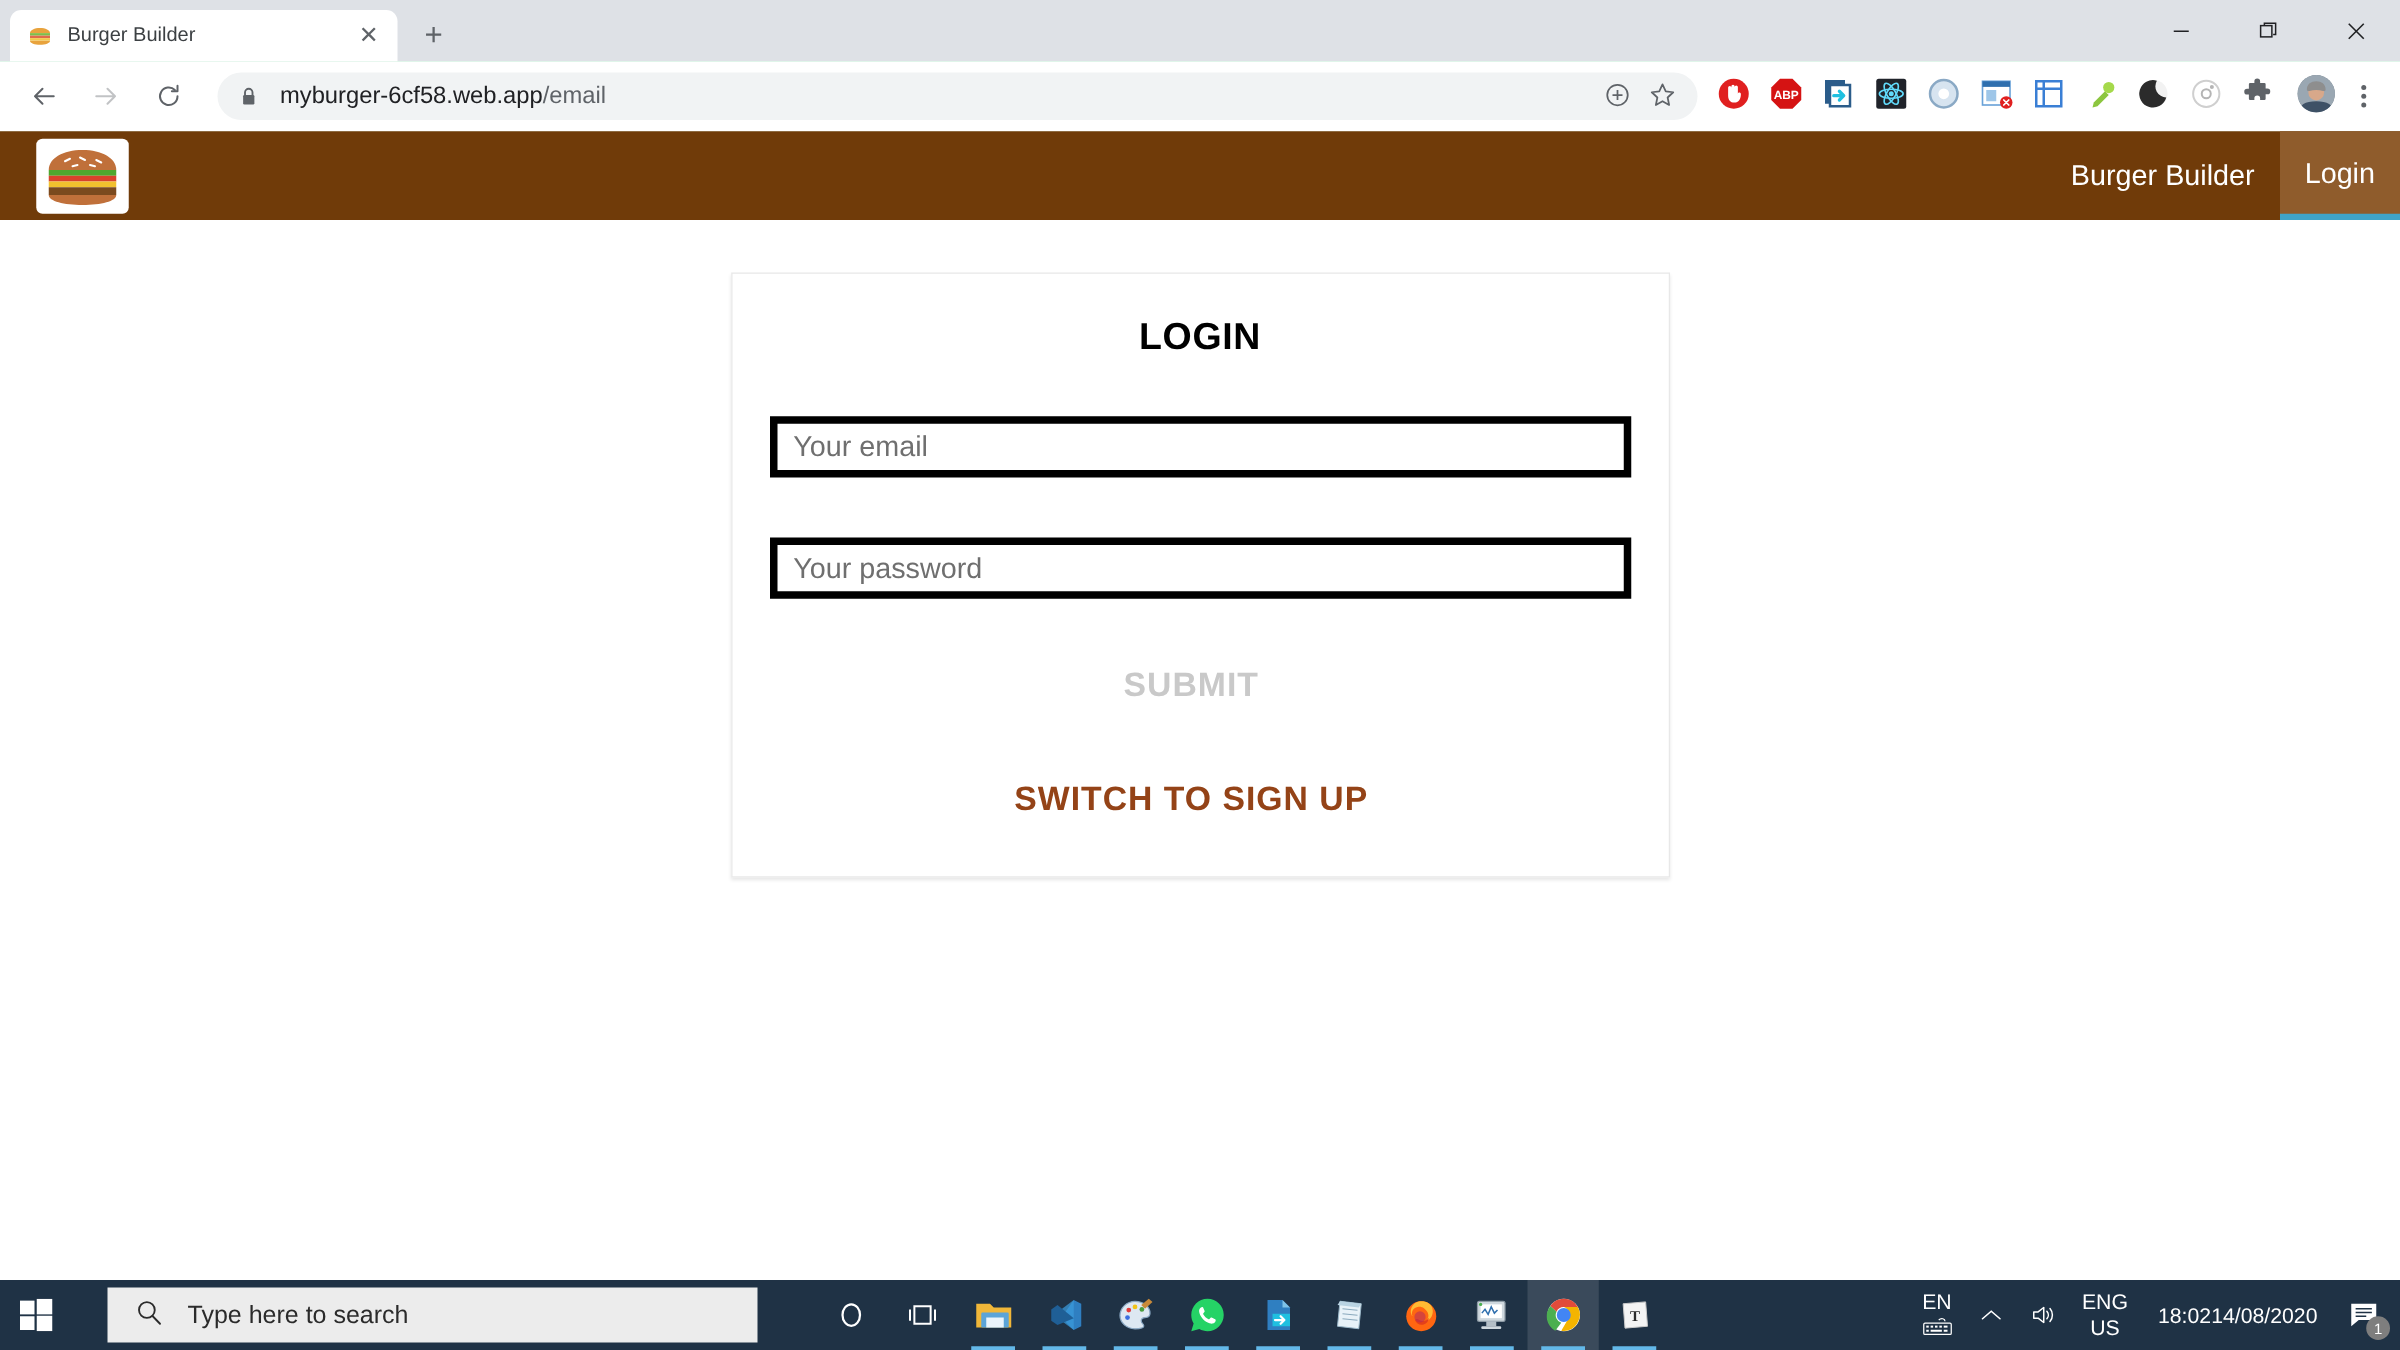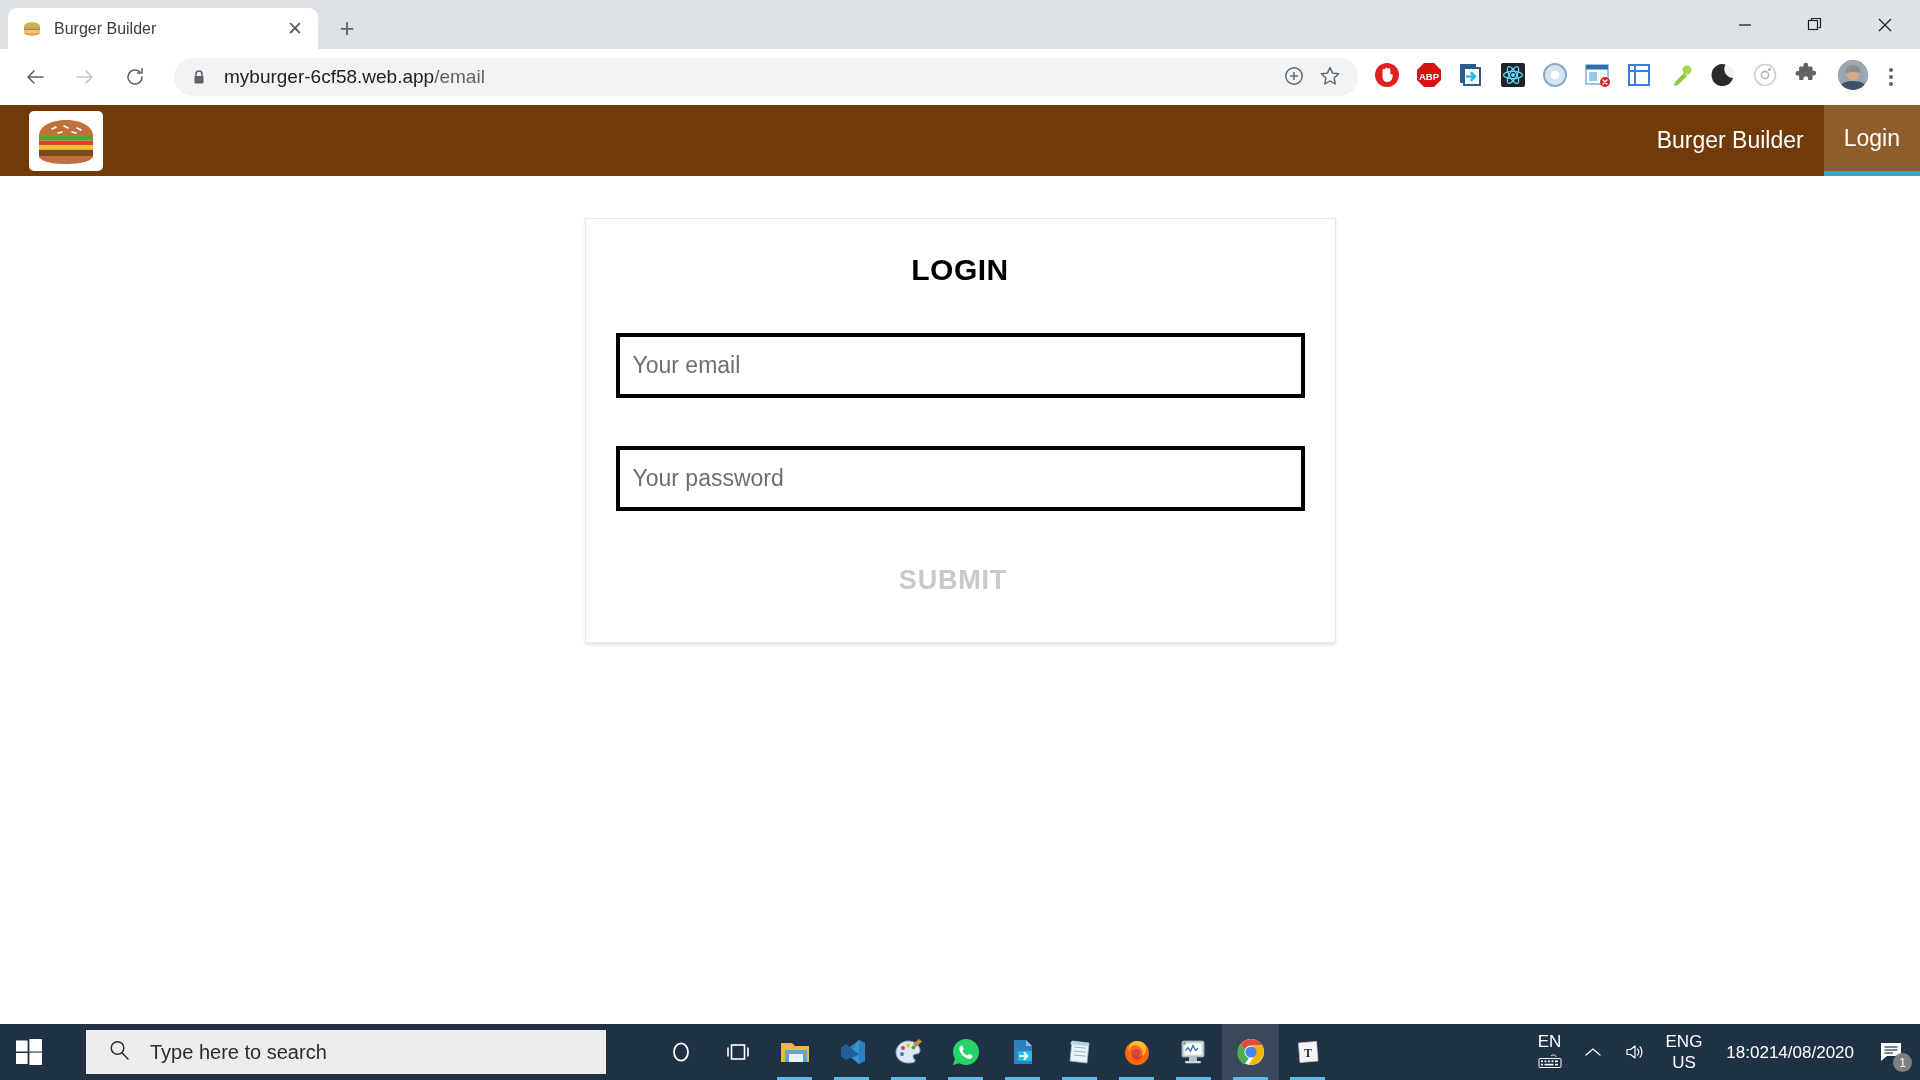--- a/index.html
+++ b/index.html
@@ -108,22 +108,22 @@
     border: 1px solid #e8e8e8;
     box-shadow: 0 2px 3px rgba(0,0,0,0.10);
     padding: 34px 30px 40px 30px;
   }
   .card-title {
     text-align: center; font-size: 30px; font-weight: bold;
     color: #000000; letter-spacing: 0.5px; margin-bottom: 46px;
     font-family: "Liberation Sans", sans-serif;
   }
   .field {
-    display: block; width: 689px; height: 65px;
-    border: 4px solid #000000; background: #ffffff;
+    display: block; width: 689px; height: 49px;
+    border: 6px solid #000000; background: #ffffff;
     font-size: 23px; color: #555555; padding: 0 13px;
     margin: 0 auto 48px auto; outline: none;
     font-family: "Liberation Sans", sans-serif;
   }
   .field::placeholder { color: #6f6f6f; opacity: 1; }
   .btn-row { text-align: center; }
   .btn {
     background: none; border: none; cursor: pointer;
     font-size: 27px; font-weight: bold; letter-spacing: 0.8px;
     padding: 6px 10px; font-family: "Liberation Sans", sans-serif;
@@ -380,20 +380,23 @@
       </div>
     </div>
 
     <div class="content">
       <div class="card">
         <div class="card-title">LOGIN</div>
         <input class="field" type="email" placeholder="Your email" style="">
         <input class="field" type="password" placeholder="Your password" style="">
         <div class="btn-row">
           <button class="btn btn-submit">SUBMIT</button>
+        </div>
+        <div class="btn-row">
+          <button class="btn btn-switch">SWITCH TO SIGN UP</button>
         </div>
       </div>
     </div>
   </div>
 
   <div class="taskbar">
     <div class="start-btn">
       <svg width="26" height="26" viewBox="0 0 26 26">
         <rect x="0" y="1.5" width="11.6" height="11" fill="#ffffff"></rect>
         <rect x="13.4" y="0" width="12.6" height="12.5" fill="#ffffff"></rect>

